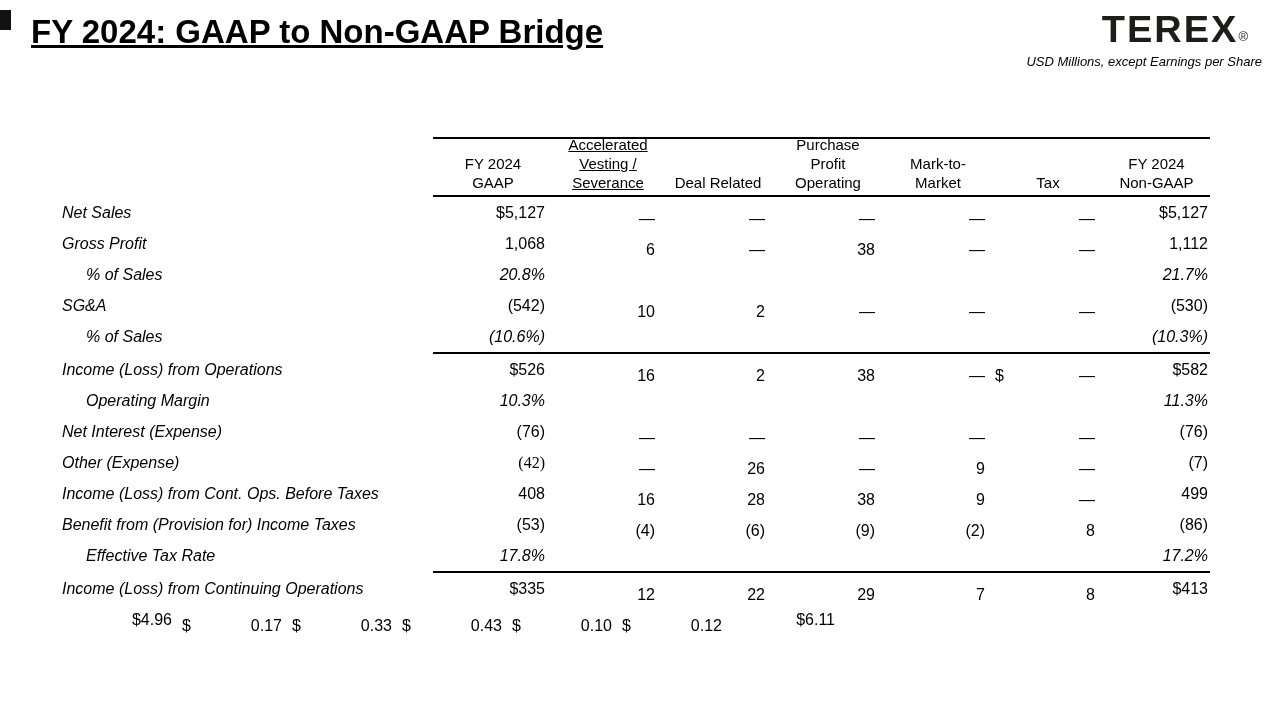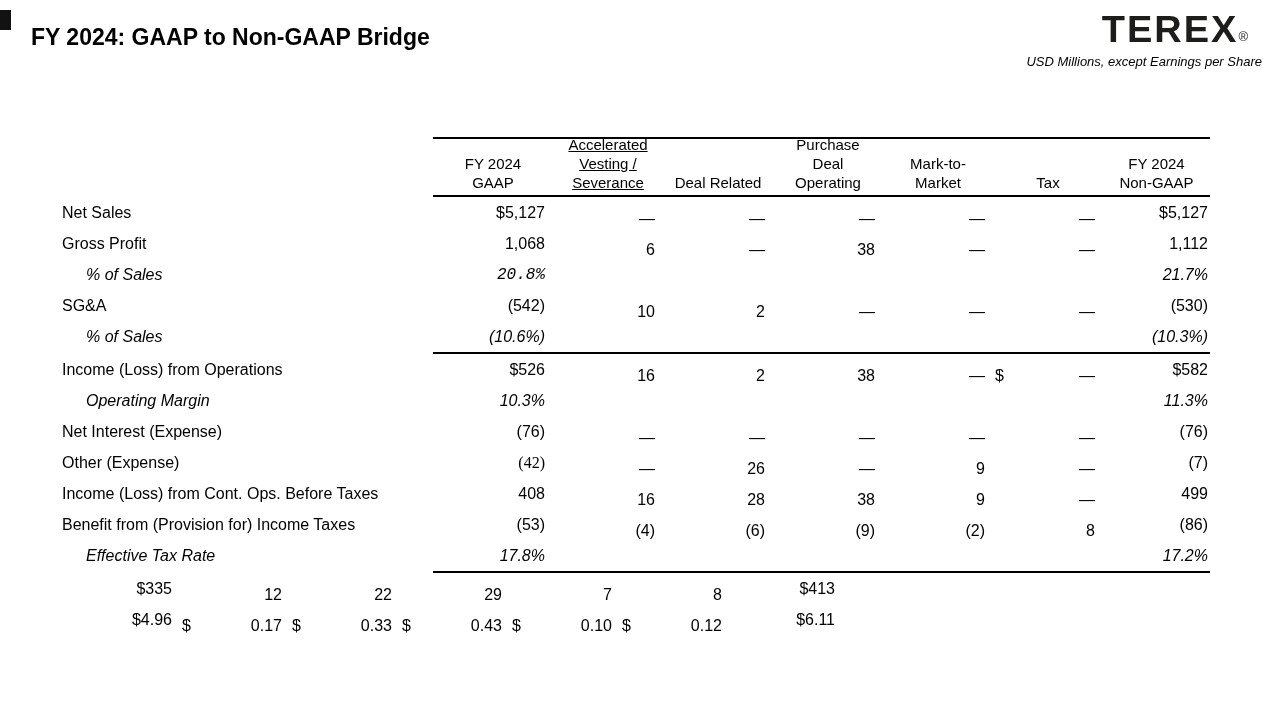--- a/index.html
+++ b/index.html
@@ -1,35 +1,35 @@
 <!DOCTYPE html>
 <html><head>
 <meta charset="utf-8">
 <style>
   * { margin:0; padding:0; box-sizing:border-box; }
   html,body { width:1270px; height:715px; background:#ffffff; color:#000;
               font-family:"Liberation Sans", sans-serif; position:relative; overflow:hidden; }
 
   .corner-mark { position:absolute; left:0; top:10px; width:11px; height:20px; background:#121212; }
 
-  .title { position:absolute; left:31px; top:24px; font-size:23px; font-weight:bold; letter-spacing:0; white-space:nowrap; }
+  .title { position:absolute; left:31px; top:13px; font-size:33px; font-weight:bold; letter-spacing:0; white-space:nowrap;text-decoration:underline; }
 
   .brand { position:absolute; right:8px; top:8px; text-align:right; }
   .logo-line { margin-right:14px; white-space:nowrap; }
   .logo { font-size:38px; font-weight:bold; letter-spacing:2px; color:#1d1d1b; transform:scaleY(.96); display:inline-block; }
   .reg { font-size:13px; color:#1d1d1b; vertical-align:1px; }
   .units { font-style:italic; font-size:13px; margin-top:3px; white-space:nowrap; }
 
   .tablewrap { position:absolute; left:60px; top:137px; width:1150px; }
   .rule { height:2px; background:#000; margin-left:373px; width:777px; }
   .thead { display:flex; margin-left:373px; width:777px; height:56px; align-items:flex-end; }
   .col-header { text-align:center; font-size:15px; line-height:19px; padding-bottom:3px; }
 
   .trow { display:flex; height:31px; align-items:center; font-size:16px; }
-  .rlabel { width:373px; padding-left:2px; white-space:nowrap; }
+  .rlabel { width:373px; padding-left:2px; white-space:nowrap;font-style:italic; }
   .pct .rlabel { font-style:italic; padding-left:26px; }
   .pct .cell { font-style:italic; }
   .cell { text-align:right; padding-right:8px; white-space:nowrap; }
   .cell.last { padding-right:2px; }
   .cell.mid { position:relative; top:6px; }
   .cell.split { display:flex; justify-content:space-between; padding-left:2px; align-items:center; }
 </style>
 </head>
 <body>
 
@@ -54,21 +54,21 @@
       <div class="col-header" style="width: 110px; text-decoration: underline;">
         <div>Accelerated</div>
         <div>Vesting /</div>
         <div>Severance</div>
       </div>
       <div class="col-header" style="width: 110px;">
         <div>Deal Related</div>
       </div>
       <div class="col-header" style="width: 110px;">
         <div>Purchase</div>
-        <div>Deal</div>
+        <div>Profit</div>
         <div>Operating</div>
       </div>
       <div class="col-header" style="width: 110px;">
         <div>Mark-to-</div>
         <div>Market</div>
       </div>
       <div class="col-header" style="width: 110px;">
         <div>Tax</div>
       </div>
       <div class="col-header" style="width: 107px;">
@@ -93,21 +93,21 @@
         <div class="cell" style="width: 120px;">1,068</div>
         <div class="cell mid" style="width: 110px;">6</div>
         <div class="cell mid" style="width: 110px;">—</div>
         <div class="cell mid" style="width: 110px;">38</div>
         <div class="cell mid" style="width: 110px;">—</div>
         <div class="cell mid" style="width: 110px;">—</div>
         <div class="cell last" style="width: 107px;">1,112</div>
       </div>
       <div class="trow pct">
         <div class="rlabel">% of Sales</div>
-        <div class="cell" style="width: 120px; font-family: Liberation Mono, monospace;">20.8%</div>
+        <div class="cell" style="width: 120px;">20.8%</div>
         <div class="cell mid" style="width: 110px;"></div>
         <div class="cell mid" style="width: 110px;"></div>
         <div class="cell mid" style="width: 110px;"></div>
         <div class="cell mid" style="width: 110px;"></div>
         <div class="cell mid" style="width: 110px;"></div>
         <div class="cell last" style="width: 107px;">21.7%</div>
       </div>
       <div class="trow">
         <div class="rlabel">SG&amp;A</div>
         <div class="cell" style="width: 120px;">(542)</div>
@@ -197,20 +197,21 @@
         <div class="cell" style="width: 120px;">17.8%</div>
         <div class="cell mid" style="width: 110px;"></div>
         <div class="cell mid" style="width: 110px;"></div>
         <div class="cell mid" style="width: 110px;"></div>
         <div class="cell mid" style="width: 110px;"></div>
         <div class="cell mid" style="width: 110px;"></div>
         <div class="cell last" style="width: 107px;">17.2%</div>
       </div>
       <div class="rule"></div>
       <div class="trow">
+        <div class="rlabel">Income (Loss) from Continuing Operations</div>
         <div class="cell" style="width: 120px;">$335</div>
         <div class="cell mid" style="width: 110px;">12</div>
         <div class="cell mid" style="width: 110px;">22</div>
         <div class="cell mid" style="width: 110px;">29</div>
         <div class="cell mid" style="width: 110px;">7</div>
         <div class="cell mid" style="width: 110px;">8</div>
         <div class="cell last" style="width: 107px;">$413</div>
       </div>
       <div class="trow">
         <div class="cell" style="width: 120px;">$4.96</div>

